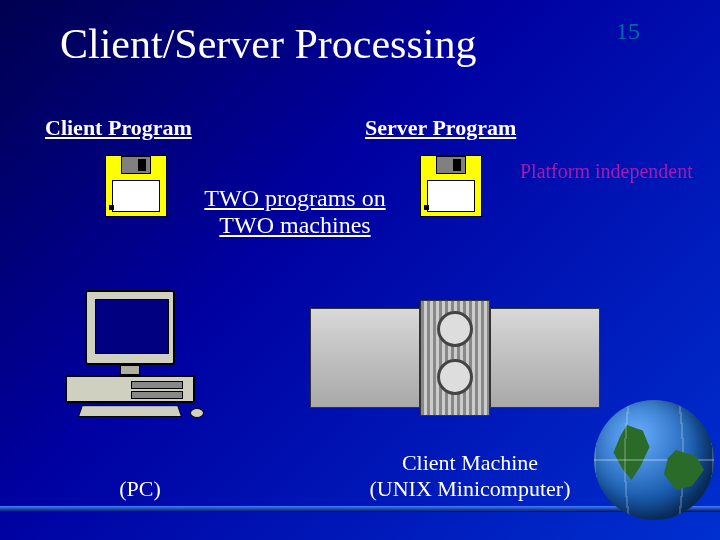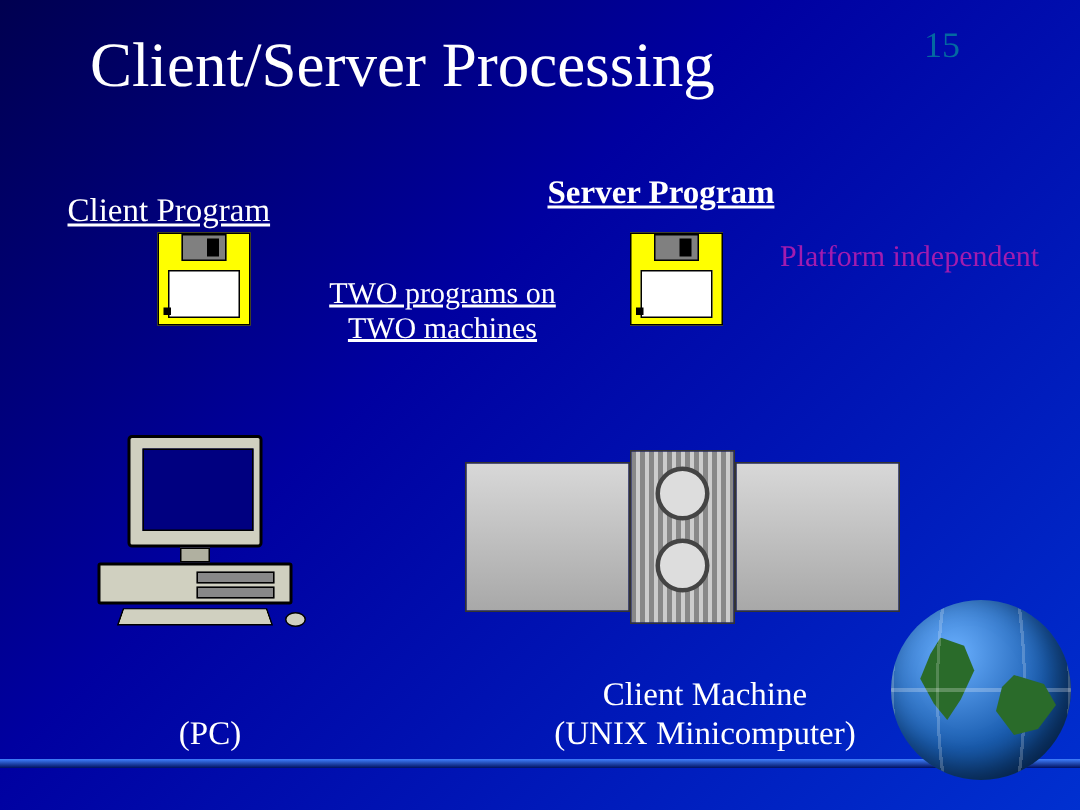--- a/index.html
+++ b/index.html
@@ -27,21 +27,21 @@
     color: #fff;
   }
   .label {
     position: absolute;
     font-size: 22px;
     text-decoration: underline;
     color: #fff;
   }
   .center-text {
     position: absolute;
-    font-size: 20px;
+    font-size: 24px;
     text-decoration: underline;
     text-align: center;
     color: #fff;
   }
   .caption {
     position: absolute;
     font-size: 22px;
     text-align: center;
     color: #fff;
   }
@@ -265,21 +265,21 @@
     height:6px;
     background: linear-gradient(#4080ff, #001060);
   }
 </style>
 </head>
 <body>
 
 <div class="slide-number">15</div>
 <div class="title">Client/Server Processing</div>
 
-<div class="label" style="top:127px; left:45px;">Client Program</div>
+<div class="label" style="top:115px; left:45px;font-weight:bold;">Client Program</div>
 <div class="label" style="top:115px; left:365px;font-weight:bold;">Server Program</div>
 
 <div class="floppy" style="top:155px; left:105px;">
   <div class="shutter"></div>
   <div class="label-area"></div>
   <div class="notch"></div>
 </div>
 
 <div class="floppy" style="top:155px; left:420px;">
   <div class="shutter"></div>

